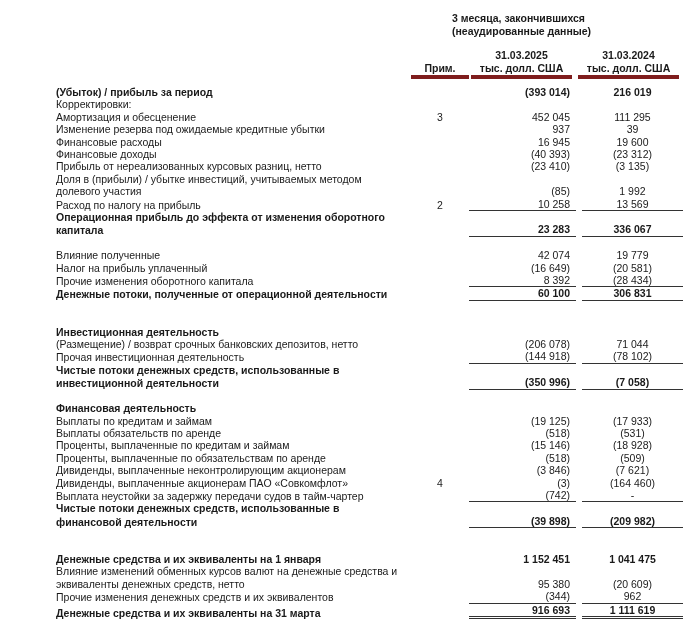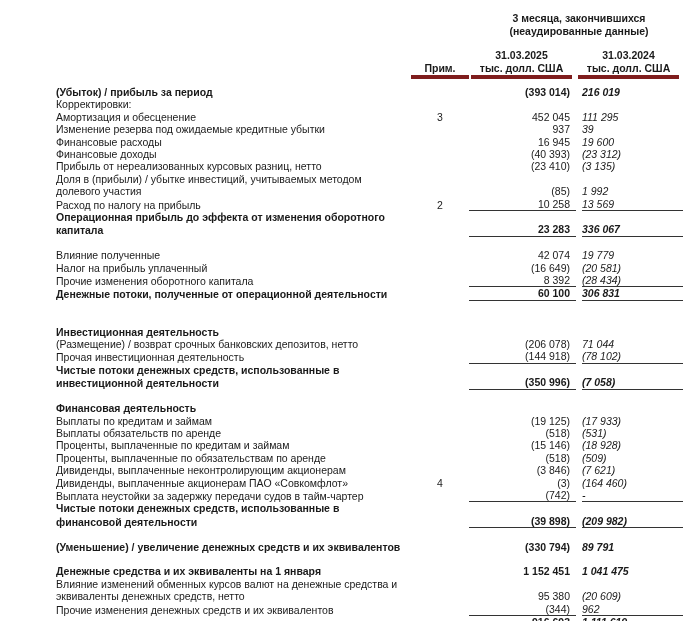--- a/index.html
+++ b/index.html
@@ -1,39 +1,39 @@
 <!DOCTYPE html>
 <html><head>
   <meta charset="utf-8">
   <style>
     html, body { margin: 0; padding: 0; background: #ffffff; }
     body {
       width: 700px; height: 621px; overflow: hidden; position: relative;
       font-family: "Liberation Sans", sans-serif; font-size: 10.5px; color: #1a1a1a;
     }
     .hdr-period {
-      position: absolute; left: 469px; top: 12px; width: 220px;
-      text-align: center; font-weight: bold; line-height: 13px; color: #1a1a1a;
+      position: absolute; left: 452px; top: 12px; width: 220px;
+      font-weight: bold; line-height: 13px; color: #1a1a1a;
     }
     .hdr-col {
       position: absolute; top: 49px; text-align: center; font-weight: bold; line-height: 13px;
       border-bottom: 4px solid #7f1d1d; padding-bottom: 0px;
     }
     .hdr-note { left: 411px; width: 58px; top: 62px; }
     .hdr-c1 { left: 471px; width: 101px; }
     .hdr-c2 { left: 578px; width: 101px; }
     table.stmt {
       position: absolute; left: 56px; top: 86px; border-collapse: separate; border-spacing: 0;
     }
     table.stmt td { padding: 0; line-height: 12.4px; vertical-align: bottom; white-space: nowrap; }
     td.lbl { width: 355px; }
     td.note { width: 58px; text-align: center; }
     td.v1 { width: 101px; text-align: right; padding-right: 6px !important; margin-top: 24px; }
     td.gap { width: 6px; }
-    td.v2 { width: 101px; text-align: left; font-style: italic; }
+    td.v2 { width: 101px; text-align: center; }
     tr.bold td { font-weight: bold; }
     tr.spacer td { height: 12.4px; }
     td.ul { border-bottom: 1.5px solid #333; }
     td.dul { border-bottom: 3px double #333; }
   </style>
 </head>
 <body>
 
 <div class="hdr-period">
   <div>3 месяца, закончившихся</div>
@@ -276,27 +276,20 @@
       <tr class="bold">
         <td class="lbl">финансовой деятельности</td>
         <td class="note"></td>
         <td class="v1 ul">(39 898)</td>
         <td class="gap"></td>
         <td class="v2 ul">(209 982)</td>
       </tr>
       <tr class="spacer">
         <td colspan="5"></td>
       </tr>
-      <tr class="bold">
-        <td class="lbl">(Уменьшение) / увеличение денежных средств и их эквивалентов</td>
-        <td class="note"></td>
-        <td class="v1 ">(330 794)</td>
-        <td class="gap"></td>
-        <td class="v2 ">89 791</td>
-      </tr>
       <tr class="spacer">
         <td colspan="5"></td>
       </tr>
       <tr class="bold">
         <td class="lbl">Денежные средства и их эквиваленты на 1 января</td>
         <td class="note"></td>
         <td class="v1 ">1 152 451</td>
         <td class="gap"></td>
         <td class="v2 ">1 041 475</td>
       </tr>

